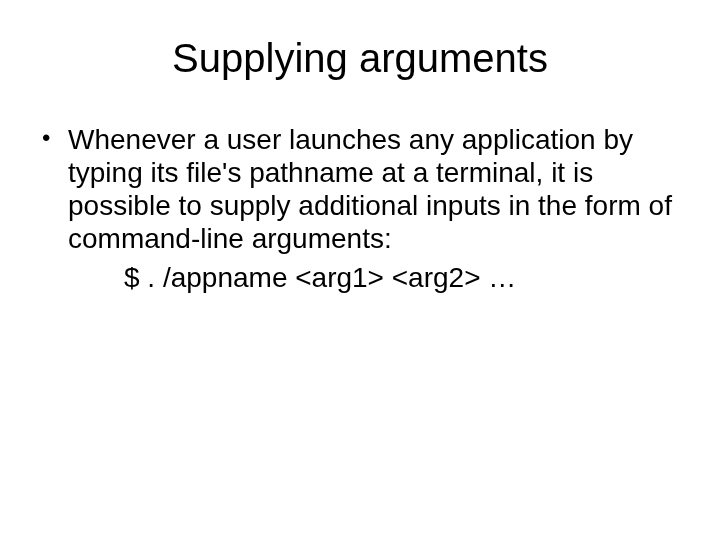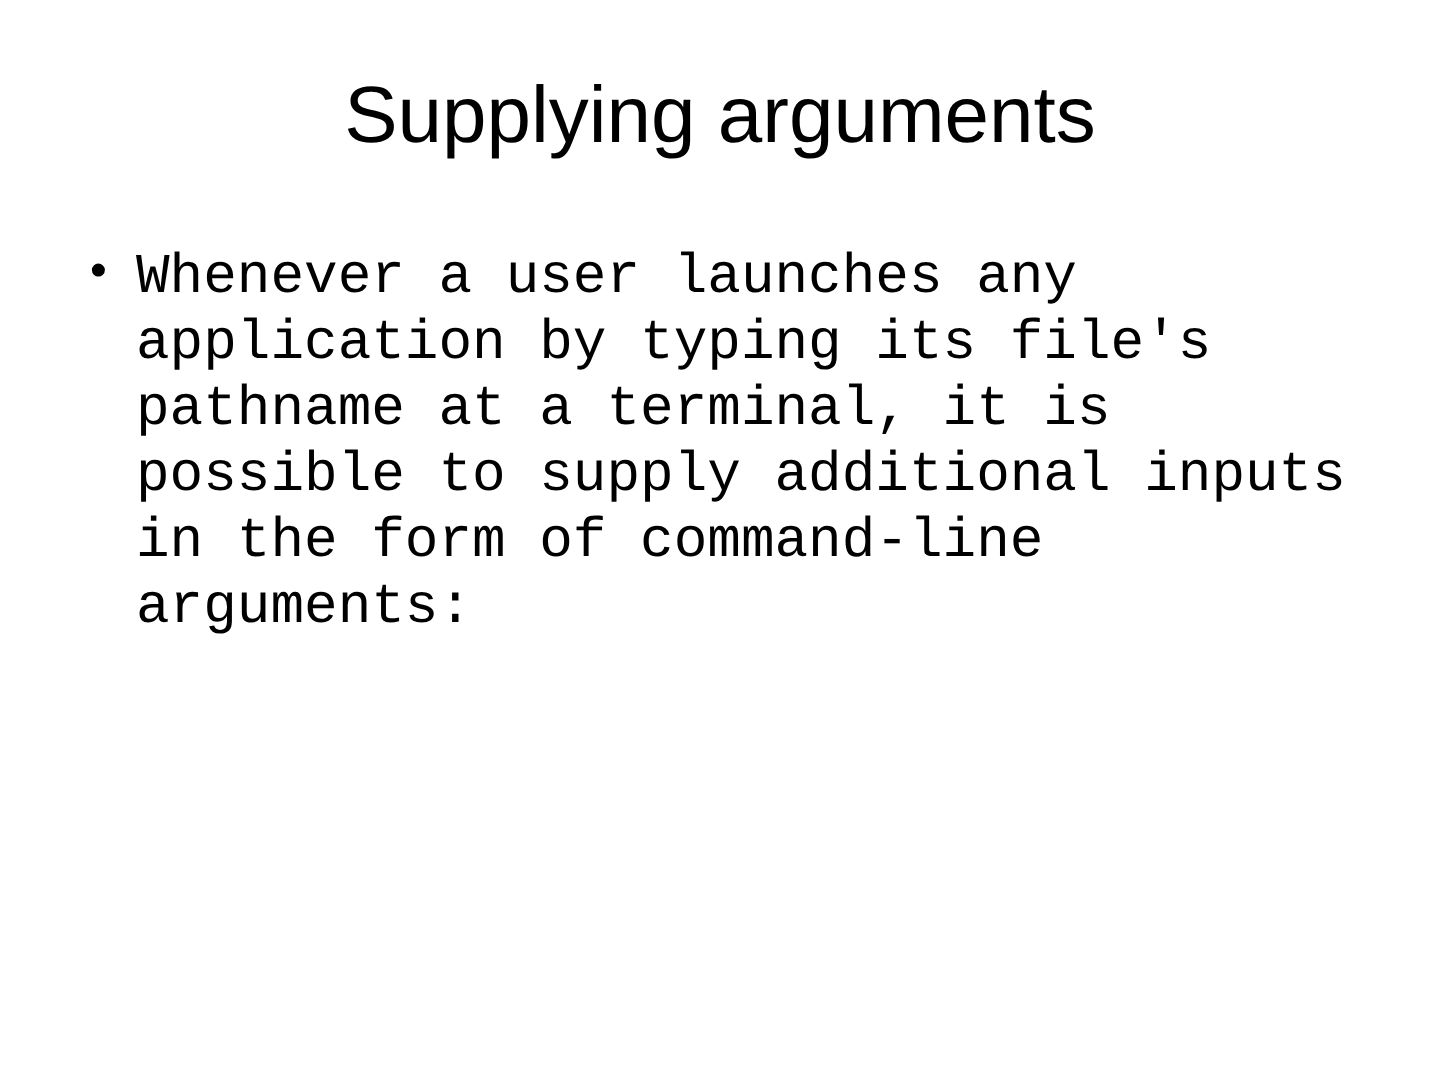--- a/index.html
+++ b/index.html
@@ -27,21 +27,20 @@
     list-style: none;
     margin: 0;
     padding: 0;
   }
   ul.top > li {
     position: relative;
     padding-left: 28px;
     font-size: 28px;
     line-height: 1.18;
     margin-bottom: 10px;
-    font-family: Liberation Mono, monospace;
   }
   ul.top > li::before {
     content: "•";
     position: absolute;
     left: 2px;
     top: 0;
     font-size: 24px;
     line-height: 1.25;
   }
   .spacer {
@@ -54,16 +53,17 @@
   }
 </style>
 </head>
 <body>
 
 <div class="slide">
   <div class="title">Supplying arguments</div>
   <ul class="top">
     <li>
       <span>Whenever a user launches any application by typing its file's pathname at a terminal, it is possible to supply additional inputs in the form of command-line arguments:</span>
+      <div class="sub">$  . /appname  &lt;arg1&gt; &lt;arg2&gt; …</div>
     </li>
   </ul>
   <div class="spacer"></div>
 </div>
 
 </body></html>

